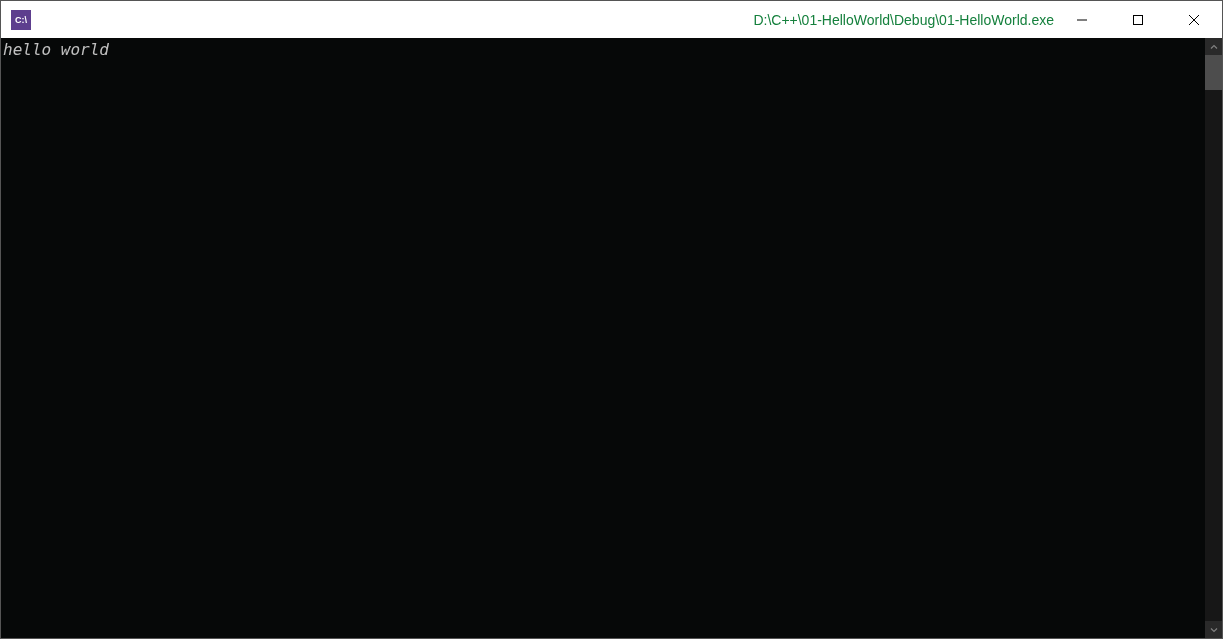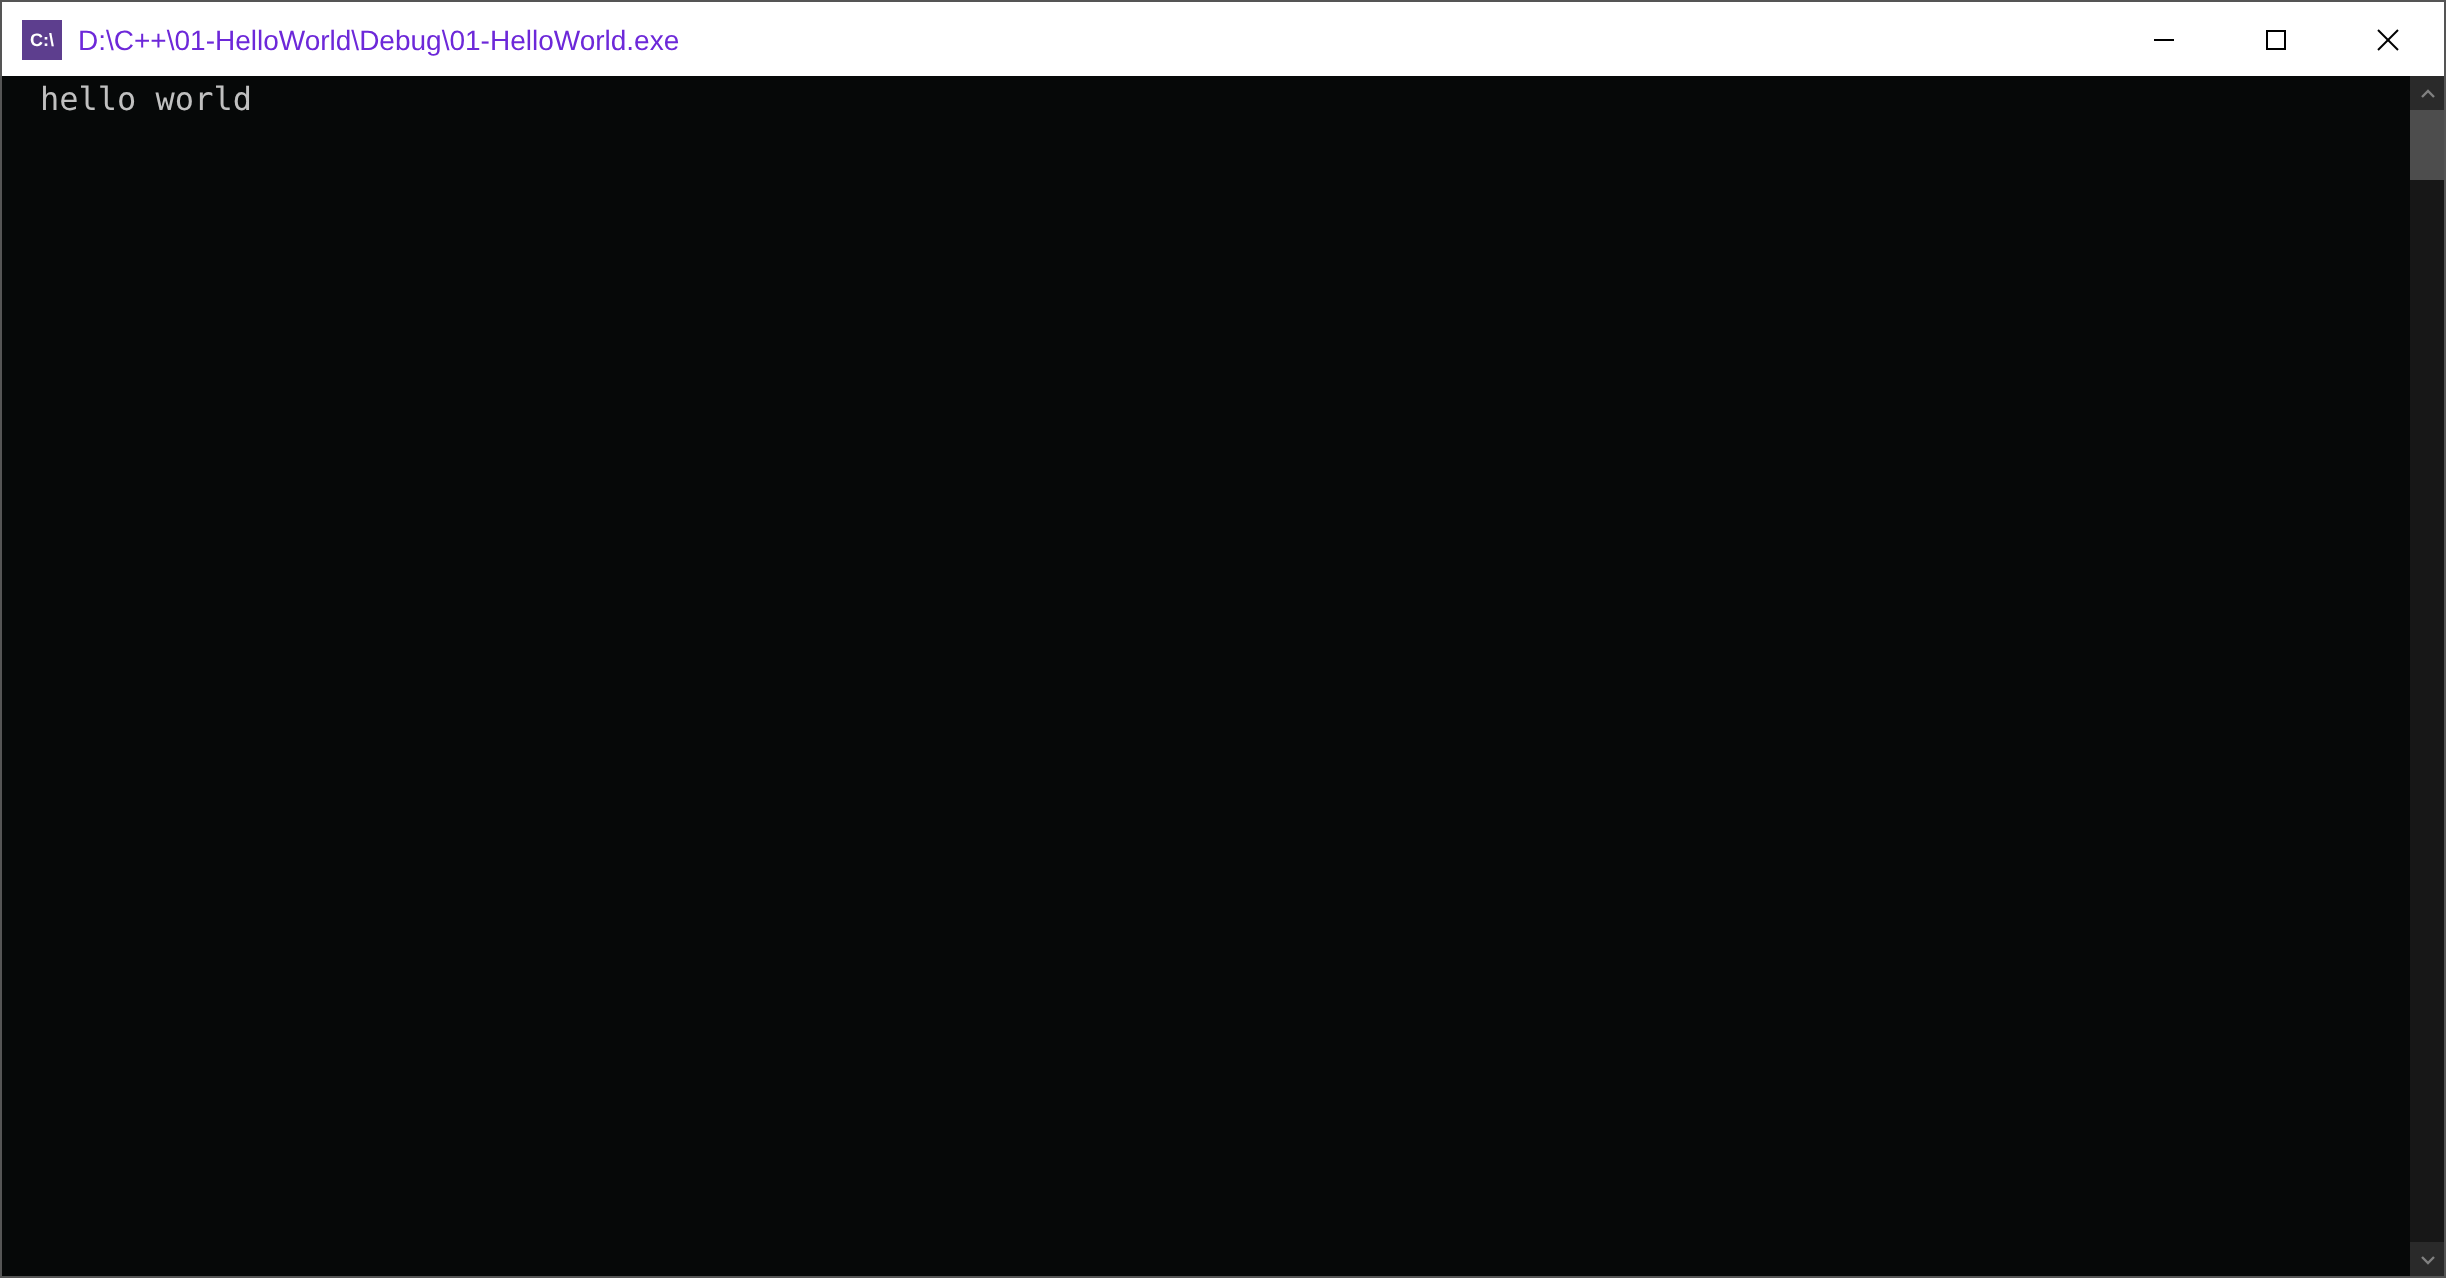--- a/index.html
+++ b/index.html
@@ -44,24 +44,25 @@
       justify-content: center;
       color: #ffffff;
       font-size: 9px;
       font-weight: bold;
       font-family: "Segoe UI", sans-serif;
     }
     
     .titlebar-text {
       flex: 1;
       font-size: 14px;
-      color: #6d28d9;
+      color: #15803d;
       white-space: nowrap;
       overflow: hidden;
       text-overflow: ellipsis;
+      text-align: right;
     }
     
     .window-controls {
       display: flex;
       height: 100%;
     }
     
     .window-control {
       width: 56px;
       height: 37px;
@@ -79,27 +80,28 @@
     .content-area {
       flex: 1;
       display: flex;
       background: #060808;
       overflow: hidden;
     }
     
     .terminal {
       flex: 1;
       background: #060808;
-      padding: 2px 0 0 19px;
+      padding: 2px 0 0 2px;
       font-family: "NSimSun", "SimSun", "Consolas", monospace;
       font-size: 16px;
       line-height: 19px;
       color: #c0c0c0;
       white-space: pre;
       overflow: hidden;
+      font-style: italic;
     }
     
     .terminal-line {
       color: #c0c0c0;
     }
     
     .scrollbar-vertical {
       width: 17px;
       background: #2a2a2a;
       display: flex;

